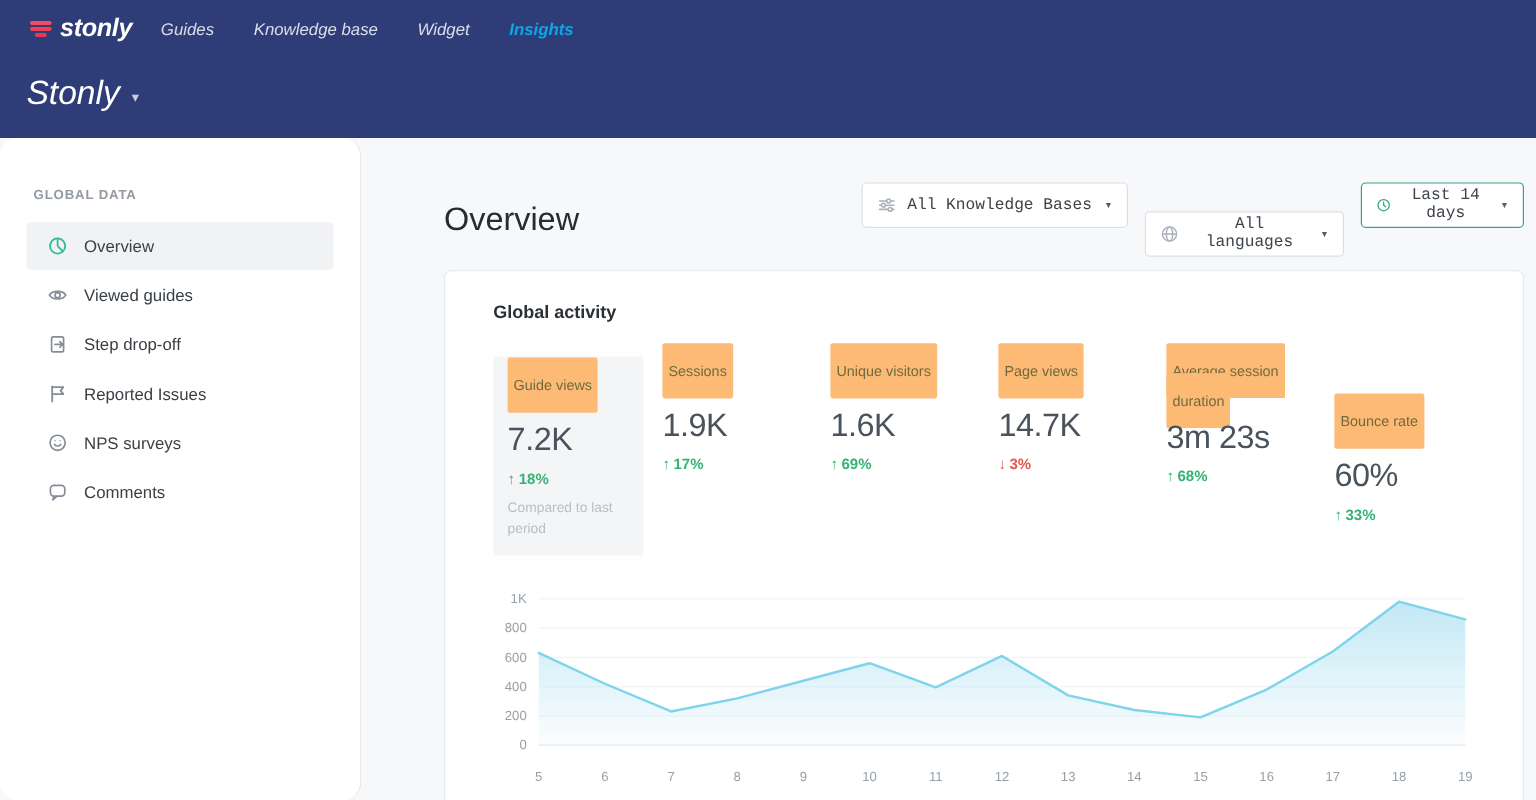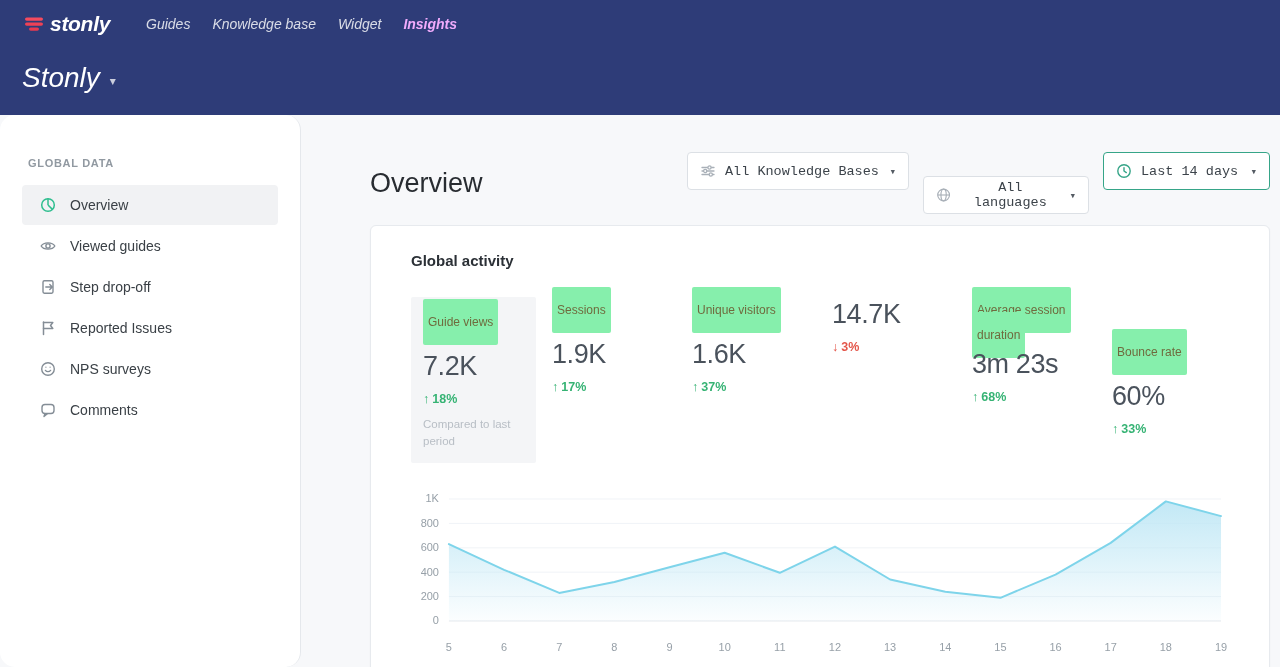--- a/index.html
+++ b/index.html
@@ -4,23 +4,23 @@
 <style>
   * { box-sizing: border-box; margin: 0; padding: 0; }
   html, body { width: 1280px; height: 667px; overflow: hidden; }
   body { font-family: "Liberation Sans", "DejaVu Sans", sans-serif; background: #f7f8fa; color: #3a4046; }
 
   
   .topbar { position: absolute; top: 0; left: 0; width: 1280px; height: 115px; background: #2e3c78; font-style: italic; }
   .nav-row { display: flex; align-items: center; padding: 12px 24px 0 24px; height: 36px; }
   .logo { display: flex; align-items: center; gap: 6px; cursor: pointer; }
   .logo-text { color: #ffffff; font-size: 21px; font-weight: 800; letter-spacing: -0.3px; }
-  .topnav { display: flex; align-items: center; gap: 22px; margin-left: 36px; }
+  .topnav { display: flex; align-items: center; gap: 33px; margin-left: 24px; }
   .topnav .nav-item { color: rgba(255,255,255,0.82); font-size: 14px; cursor: pointer; }
-  .topnav .nav-item.active { color: #f0abfc; font-weight: 700; }
+  .topnav .nav-item.active { color: #0ea5e9; font-weight: 700; }
   .workspace { display: flex; align-items: center; gap: 10px; padding: 26px 0 0 22px; }
   .ws-title { color: #ffffff; font-size: 28px; font-weight: 400; }
   .ws-caret { color: rgba(255,255,255,0.75); font-size: 12px; margin-top: 6px; cursor: pointer; }
 
   
   .sidebar { position: absolute; top: 115px; left: 0; bottom: 0; width: 301px; background: #ffffff; border-right: 1px solid #e5e8ec; border-radius: 15px; }
   .side-section-label { margin: 42px 0 16px 28px; font-size: 11px; font-weight: 700; letter-spacing: 0.7px; color: #9199a1; }
   .side-item { display: flex; align-items: center; gap: 14px; height: 40px; margin: 1px 22px; padding-left: 18px; border-radius: 4px; cursor: pointer; }
   .side-item.active { background: #f1f2f4; }
   .side-item .label { font-size: 14px; color: #3a4046; }
@@ -28,32 +28,32 @@
 
   
   .main { position: absolute; top: 115px; left: 301px; right: 0; bottom: 0; background: #f7f8fa; padding: 48px 10px 0 69px; }
   .main-head { display: flex; align-items: center; justify-content: space-between; height: 40px; }
   .page-title { font-size: 27px; font-weight: 400; color: #282c31; }
   .filters { display: flex; gap: 14px; font-family: Liberation Mono, monospace; }
   .filter { display: flex; align-items: center; gap: 9px; height: 38px; padding: 0 12px; background: #ffffff; border: 1px solid #dce0e5; border-radius: 4px; font-family: inherit; font-size: 13.5px; color: #3c434a; cursor: pointer; }
   .filter .caret { margin-left: auto; font-size: 11px; color: #555c64; }
   .filter.f-kb { width: 222px; }
   .filter.f-lang { width: 166px; margin-top: 24px; }
-  .filter.f-days { width: 167px; border: 1px solid #36a588; }
+  .filter.f-days { width: 136px; border: 1px solid #36a588; }
 
   
   .card { margin-top: 22px; background: #ffffff; border: 1px solid #e7eaee; border-radius: 6px; box-shadow: 0 1px 2px rgba(0,0,0,0.04); padding: 26px 40px 18px 40px; min-height: 430px; }
   .card-title { font-size: 15px; font-weight: 700; color: #2b3036; margin-bottom: 28px; }
 
   .metrics { display: flex; align-items: flex-start; }
   .metric { flex: 0 0 140px; }
   .metric:last-child { flex: 1; margin-top: 42px; }
   .metric.boxed { flex: 0 0 125px; background: #f4f5f7; padding: 12px 10px 14px 12px; margin-right: 16px; border-radius: 2px; }
   .label-area { min-height: 40px; max-width: 118px; line-height: 1.55; }
-  .chip { display: inline; background: #86efac; color: #6f6b3e; font-size: 12px; padding: 16px 5px; border-radius: 2px; -webkit-box-decoration-break: clone; box-decoration-break: clone; }
+  .chip { display: inline; background: #fdba74; color: #6f6b3e; font-size: 12px; padding: 16px 5px; border-radius: 2px; -webkit-box-decoration-break: clone; box-decoration-break: clone; }
   .metric .value { font-size: 27px; color: #4a525c; letter-spacing: -0.4px; margin-top: 2px; }
   .metric .change { display: flex; align-items: center; gap: 3px; margin-top: 10px; font-size: 12.5px; font-weight: 700; }
   .metric .change.up { color: #36b374; }
   .metric .change.down { color: #e4574b; }
   .metric .note { margin-top: 10px; font-size: 11.5px; color: #b8bec5; line-height: 1.45; max-width: 104px; }
 
   .chart-wrap { margin-top: 26px; }
   .chart-wrap svg { display: block; width: 100%; height: 172px; }
   .tick-label { font-family: "Liberation Sans", sans-serif; font-size: 11px; fill: #97a0a8; }
 </style>
@@ -199,25 +199,26 @@
             <span>↑</span>
             <span>17%</span>
           </div>
         </div>
 
         <div class="metric">
           <div class="label-area"><span class="chip">Unique visitors</span></div>
           <div class="value">1.6K</div>
           <div class="change up">
             <span>↑</span>
-            <span>37%</span>
-          </div>
-        </div>
-
-        <div class="metric">
+            <span>69%</span>
+          </div>
+        </div>
+
+        <div class="metric">
+          <div class="label-area"><span class="chip">Page views</span></div>
           <div class="value">14.7K</div>
           <div class="change down">
             <span>↓</span>
             <span>3%</span>
           </div>
         </div>
 
         <div class="metric">
           <div class="label-area"><span class="chip">Average session duration</span></div>
           <div class="value">3m 23s</div>

